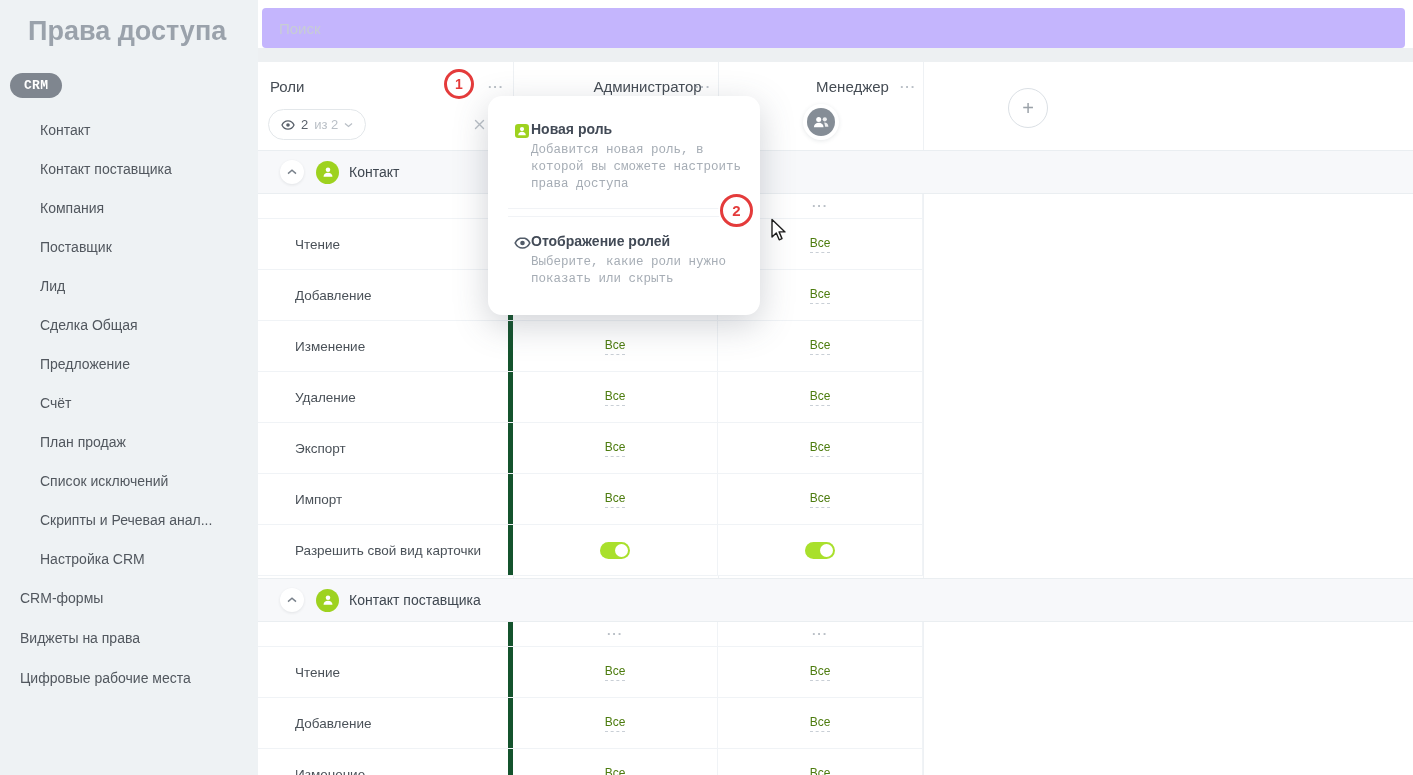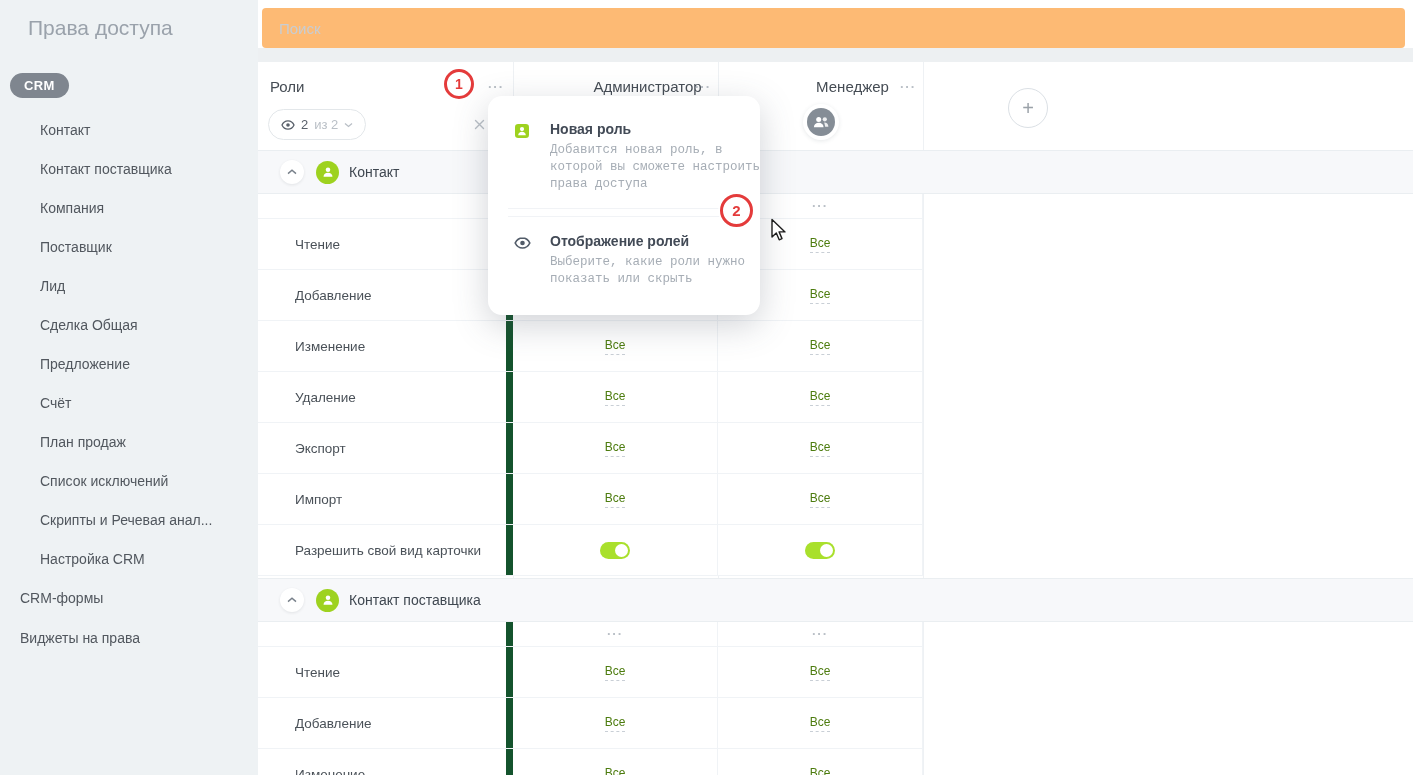--- a/index.html
+++ b/index.html
@@ -3,30 +3,30 @@
 <meta charset="utf-8">
 <style>
   html,body{margin:0;padding:0;}
   body{
     width:1413px;height:775px;overflow:hidden;position:relative;
     font-family:"Liberation Sans","DejaVu Sans",sans-serif;
     background:#ffffff;-webkit-font-smoothing:antialiased;
   }
   
   .sidebar{position:absolute;left:0;top:0;width:258px;height:775px;background:#eef2f4;}
-  .sidebar-title{position:absolute;left:28px;top:16px;font-size:21px;font-weight:400;color:#9aa2ab;}
+  .sidebar-title{position:absolute;left:28px;top:16px;font-size:27px;font-weight:700;color:#9aa2ab;}
   .crm-badge{position:absolute;left:10px;top:73px;background:#7f868f;color:#fff;font-size:13px;
-    font-weight:bold;padding:5px 14px;border-radius:14px;letter-spacing:.3px;cursor:pointer;}
+    font-weight:bold;padding:5px 14px;border-radius:14px;letter-spacing:.3px;cursor:pointer;font-family:Liberation Mono, monospace;}
   .side-list{position:absolute;left:0;top:110px;right:0;}
   .side-item{height:39px;display:flex;align-items:center;padding-left:40px;font-size:14px;
     color:#51575e;cursor:pointer;white-space:nowrap;}
   .side-item.root{padding-left:20px;height:40px;}
   
   .content{position:absolute;left:258px;top:0;width:1155px;height:775px;background:#fff;}
-  .search-band{position:absolute;left:4px;right:8px;top:8px;height:40px;background:#fdba74;border-radius:4px;}
+  .search-band{position:absolute;left:4px;right:8px;top:8px;height:40px;background:#c4b5fd;border-radius:4px;}
   .search-band input{width:100%;height:100%;border:none;outline:none;background:transparent;
     padding:0 0 0 17px;font-size:15px;color:#424a52;font-family:inherit;box-sizing:border-box;}
   .search-band input::placeholder{color:#c7cdd4;}
   .gray-strip{position:absolute;left:0;right:0;top:48px;height:14px;background:#edf0f2;}
   
   .vline{position:absolute;top:62px;height:713px;width:0;border-left:1px solid #eef1f4;z-index:1;}
   
   .roles-label{position:absolute;left:12px;top:78px;font-size:15px;color:#454c54;z-index:1;}
   .dots{color:#b9bfc6;font-size:13px;font-weight:bold;letter-spacing:1px;cursor:pointer;line-height:1;}
   .roles-dots{position:absolute;left:230px;top:80px;z-index:1;}
@@ -56,29 +56,29 @@
   .band-chevron{margin-left:22px;width:24px;height:24px;border-radius:50%;background:#fff;
     box-shadow:0 1px 3px rgba(40,50,60,.1);display:flex;align-items:center;justify-content:center;cursor:pointer;}
   .band-icon{margin-left:12px;width:23px;height:23px;border-radius:50%;background:#9ed21f;
     display:flex;align-items:center;justify-content:center;}
   .band-title{margin-left:10px;font-size:14px;color:#3f4750;}
   
   .rows{position:absolute;left:0;width:665px;z-index:1;}
   .prow{display:flex;height:51px;border-bottom:1px solid #f0f3f6;box-sizing:border-box;background:#fff;}
   .prow.mini{height:26px;}
   .cell{box-sizing:border-box;height:100%;display:flex;align-items:center;}
-  .cell.lbl{width:255px;padding-left:37px;font-size:13.5px;color:#4a5158;border-right:7px solid #14532d;}
+  .cell.lbl{width:255px;padding-left:37px;font-size:13.5px;color:#4a5158;border-right:5px solid #14532d;}
   .cell.val{width:205px;justify-content:center;border-right:1px solid #f0f3f6;}
   .all-link{font-size:12px;color:#4d7c0f;border-bottom:1px dashed #c9cfd6;padding-bottom:2px;cursor:pointer;}
   .toggle{width:30px;height:17px;border-radius:9px;background:#a9e02c;position:relative;cursor:pointer;}
   .toggle::after{content:"";position:absolute;right:2px;top:2px;width:13px;height:13px;border-radius:50%;background:#fff;}
   
   .menu{position:absolute;left:230px;top:96px;width:272px;background:#fff;border-radius:14px;
     box-shadow:0 10px 34px rgba(70,80,95,.25);padding:16px 0 18px;z-index:10;}
-  .menu-item{display:flex;gap:19px;padding:9px 24px 9px 26px;cursor:pointer;}
+  .menu-item{display:flex;gap:0;padding:9px 24px 9px 26px;cursor:pointer;}
   .mi-icon{flex:none;width:17px;padding-top:2px;}
   .mi-title{font-size:14px;font-weight:bold;color:#424a56;margin-bottom:5px;}
   .mi-desc{font-size:12.5px;color:#a6adb5;line-height:1.34;width:214px;font-family:Liberation Mono, monospace;}
   .menu-sep{height:1px;background:#f1f3f6;margin:7px 20px;}
   
   .step-badge{position:absolute;border-radius:50%;background:#fff;border:3px solid #e43b3b;
     color:#e43b3b;font-weight:bold;display:flex;align-items:center;justify-content:center;
     box-shadow:0 0 0 2px rgba(255,255,255,.8);}
   .step1{left:186px;top:69px;width:24px;height:24px;font-size:14px;z-index:5;}
   .step2{left:462px;top:194px;width:27px;height:27px;font-size:15px;z-index:20;}
@@ -98,20 +98,21 @@
     <div class="side-item">Лид</div>
     <div class="side-item">Сделка Общая</div>
     <div class="side-item">Предложение</div>
     <div class="side-item">Счёт</div>
     <div class="side-item">План продаж</div>
     <div class="side-item">Список исключений</div>
     <div class="side-item">Скрипты и Речевая анал...</div>
     <div class="side-item">Настройка CRM</div>
     <div class="side-item root">CRM-формы</div>
     <div class="side-item root">Виджеты на права</div>
+    <div class="side-item root">Цифровые рабочие места</div>
   </div>
 </div>
 
 <div class="content">
 
   <div class="search-band">
     <input type="text" placeholder="Поиск" style="">
   </div>
   <div class="gray-strip"></div>
 

